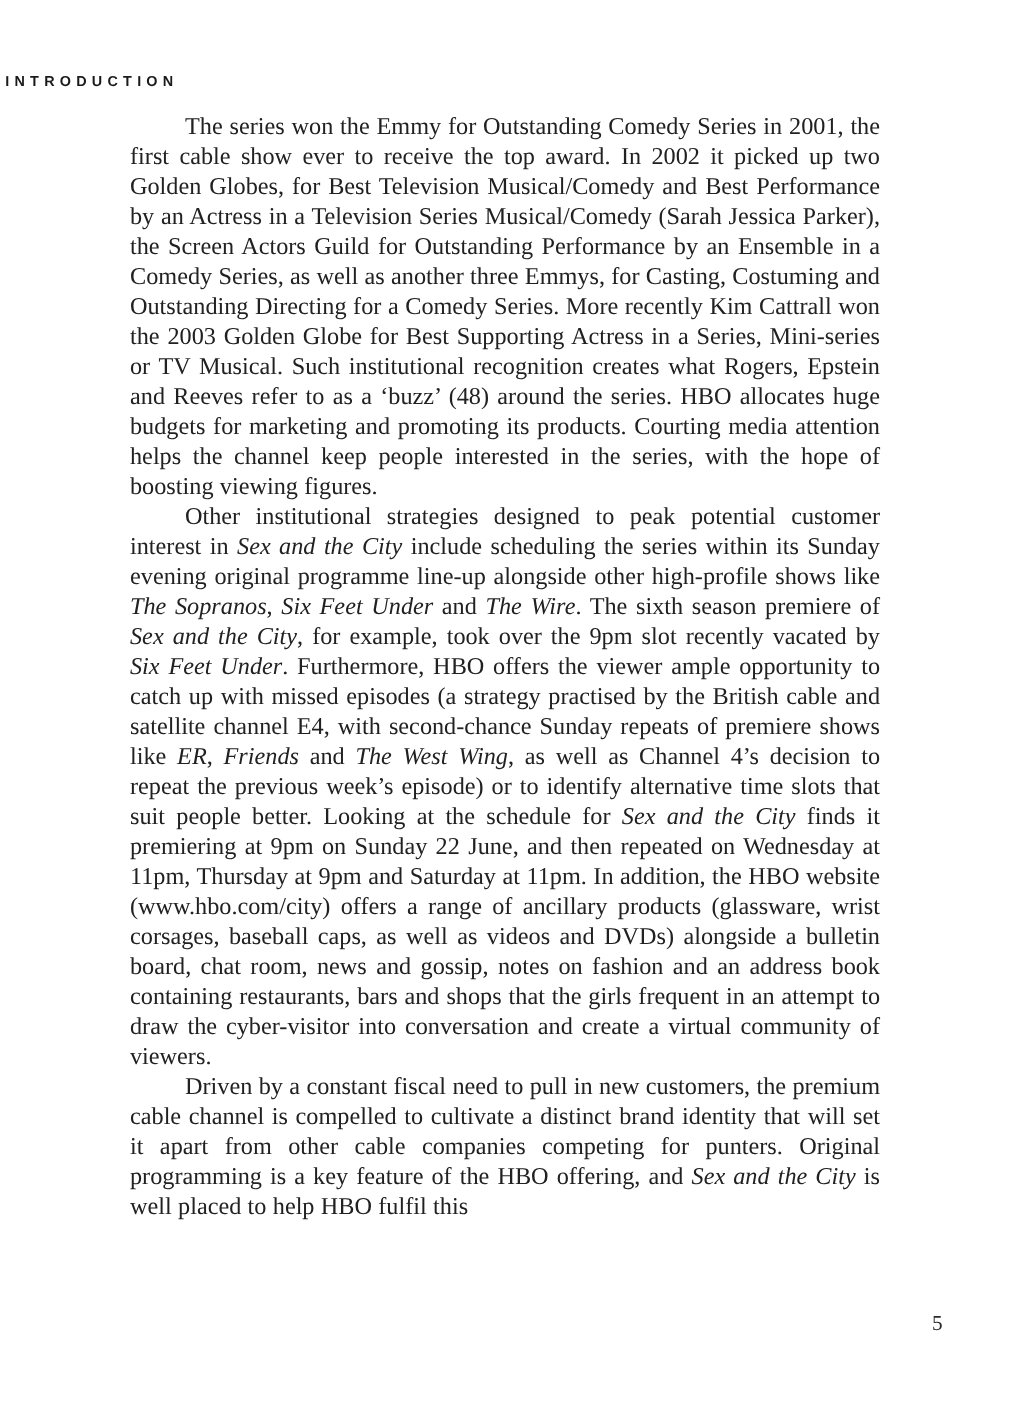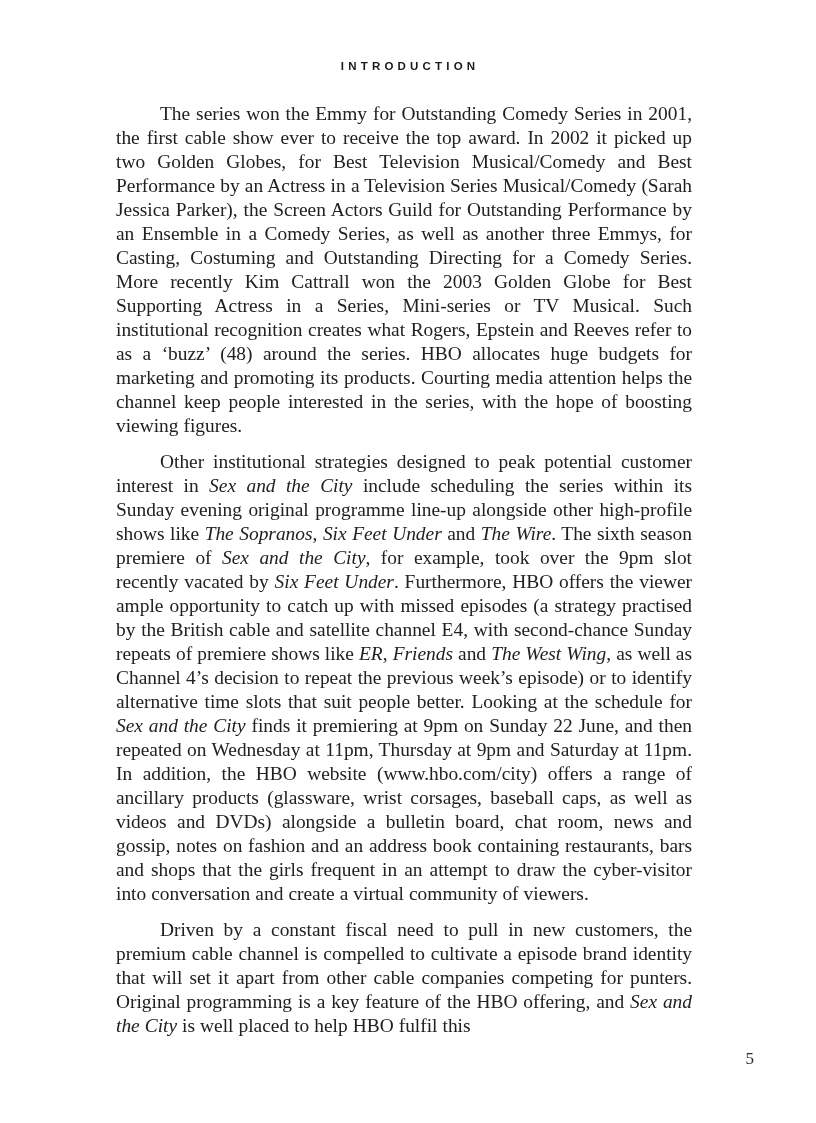--- a/index.html
+++ b/index.html
@@ -13,36 +13,35 @@
     height: 1123px;
     background: #ffffff;
     overflow: hidden;
     font-family: "Liberation Serif", "DejaVu Serif", serif;
   }
   .running-head {
     position: absolute;
     top: 60px;
     left: 0;
     width: 816px;
-    text-align: center;
     font-family: "Liberation Sans", "DejaVu Sans", sans-serif;
     font-weight: bold;
     font-size: 11.5px;
     letter-spacing: 4.2px;
     text-indent: 4.2px;
     color: #1a1a1a;
   }
   .text-block {
     position: absolute;
     top: 90px;
     left: 104px;
     width: 600px;
   }
   .para {
-    margin: 12px;
+    margin: 0;
     text-align: justify;
     text-justify: inter-word;
     font-size: 19.4px;
     line-height: 24px;
     color: #222020;
     text-indent: 44px;
     -webkit-hyphens: none;
     hyphens: none;
     word-spacing: 0.2px;
   }
@@ -61,18 +60,18 @@
 </head>
 <body>
 
 <div class="page">
 
   <div class="running-head">INTRODUCTION</div>
 
   <div class="text-block">
     <p class="para"><span>The series won the Emmy for Outstanding Comedy Series in 2001, the first cable show ever to receive the top award. In 2002 it picked up two Golden Globes, for Best Television Musical/Comedy and Best Performance by an Actress in a Television Series Musical/Comedy (Sarah Jessica Parker), the Screen Actors Guild for Outstanding Performance by an Ensemble in a Comedy Series, as well as another three Emmys, for Casting, Costuming and Outstanding Directing for a Comedy Series. More recently Kim Cattrall won the 2003 Golden Globe for Best Supporting Actress in a Series, Mini-series or TV Musical. Such institutional recognition creates what Rogers, Epstein and Reeves refer to as a ‘buzz’ (48) around the series. HBO allocates huge budgets for marketing and promoting its products. Courting media attention helps the channel keep people interested in the series, with the hope of boosting viewing figures.</span></p>
     <p class="para"><span>Other institutional strategies designed to peak potential customer interest in </span><i>Sex and the City</i><span> include scheduling the series within its Sunday evening original programme line-up alongside other high-profile shows like </span><i>The Sopranos</i><span>, </span><i>Six Feet Under</i><span> and </span><i>The Wire</i><span>. The sixth season premiere of </span><i>Sex and the City</i><span>, for example, took over the 9pm slot recently vacated by </span><i>Six Feet Under</i><span>. Furthermore, HBO offers the viewer ample opportunity to catch up with missed episodes (a strategy practised by the British cable and satellite channel E4, with second-chance Sunday repeats of premiere shows like </span><i>ER</i><span>, </span><i>Friends</i><span> and </span><i>The West Wing</i><span>, as well as Channel 4’s decision to repeat the previous week’s episode) or to identify alternative time slots that suit people better. Looking at the schedule for </span><i>Sex and the City</i><span> finds it premiering at 9pm on Sunday 22 June, and then repeated on Wednesday at 11pm, Thursday at 9pm and Saturday at 11pm. In addition, the HBO website (www.hbo.com/city) offers a range of ancillary products (glassware, wrist corsages, baseball caps, as well as videos and DVDs) alongside a bulletin board, chat room, news and gossip, notes on fashion and an address book containing restaurants, bars and shops that the girls frequent in an attempt to draw the cyber-visitor into conversation and create a virtual community of viewers.</span></p>
-    <p class="para"><span>Driven by a constant fiscal need to pull in new customers, the premium cable channel is compelled to cultivate a episode brand identity that will set it apart from other cable companies competing for punters. Original programming is a key feature of the HBO offering, and </span><i>Sex and the City</i><span> is well placed to help HBO fulfil this</span></p>
+    <p class="para"><span>Driven by a constant fiscal need to pull in new customers, the premium cable channel is compelled to cultivate a distinct brand identity that will set it apart from other cable companies competing for punters. Original programming is a key feature of the HBO offering, and </span><i>Sex and the City</i><span> is well placed to help HBO fulfil this</span></p>
   </div>
 
   <div class="page-number">5</div>
 
 </div>
 
 </body></html>

